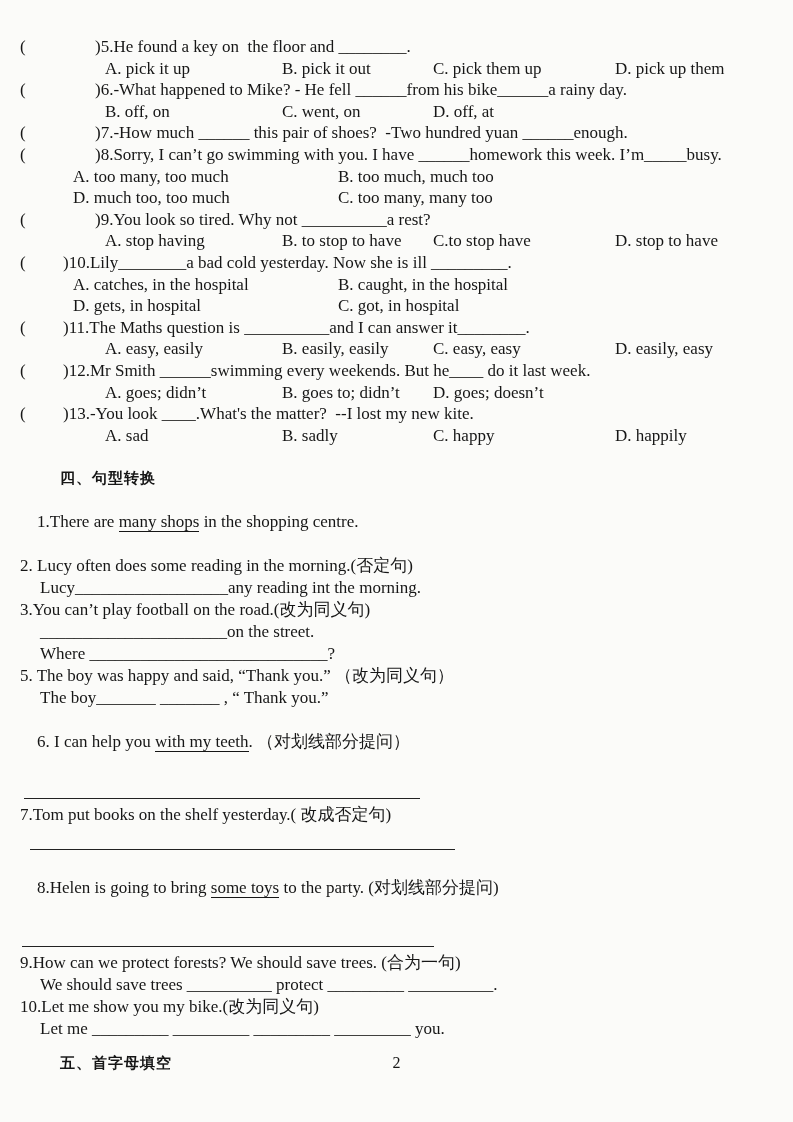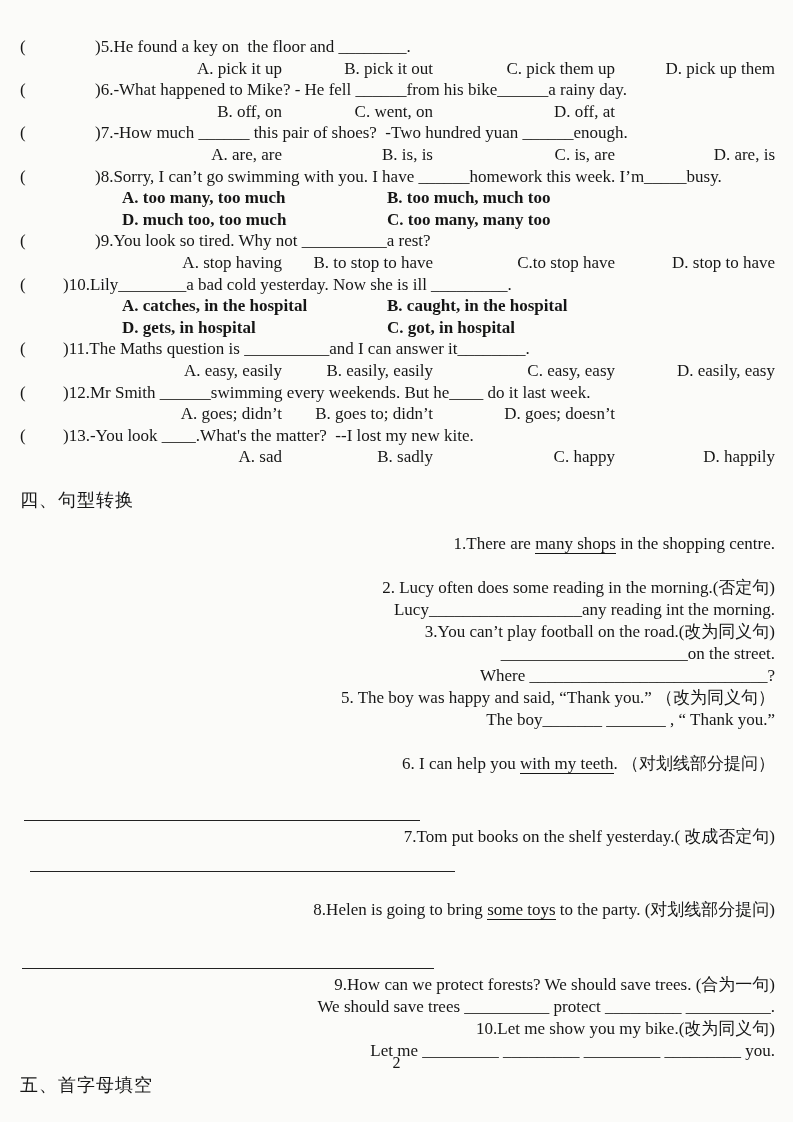--- a/index.html
+++ b/index.html
@@ -12,36 +12,36 @@
     overflow:hidden;
   }
   .page { padding:36px 18px 0 20px; position:relative; height:1086px; box-sizing:border-box; }
 
   
   .mc-stem { display:flex; line-height:21.6px; white-space:pre-wrap; }
   .paren-w { flex:0 0 75px; }
   .paren-n { flex:0 0 43px; }
   .opt4 {
     display:grid; grid-template-columns:177px 151px 182px auto;
-    margin-left:85px; line-height:21.6px; white-space:pre-wrap;text-align:right;
+    margin-left:85px; line-height:21.6px; white-space:pre-wrap;
   }
   .opt2 {
     display:grid; grid-template-columns:265px auto;
-    margin-left:102px; line-height:21.6px; white-space:pre-wrap;font-weight:bold;
+    margin-left:53px; line-height:21.6px; white-space:pre-wrap;
   }
 
   
   .sec-heading {
-    font-weight:normal; font-size:18px; line-height:22px;
-    margin-top:21px; letter-spacing:1px;
+    font-weight:bold; font-size:15px; line-height:22px;
+    margin-top:21px; letter-spacing:1px;margin-left:40px;
   }
   #sec5-heading { margin-top:12px; }
 
   
-  .s4line { line-height:22px; white-space:pre-wrap;text-align:right; }
+  .s4line { line-height:22px; white-space:pre-wrap; }
   .cont { padding-left:20px; }
   .us { border-bottom:1.2px solid #161616; }
 
   
   .answer-line { border-bottom:1.4px solid #222; height:16px; margin-bottom:5px; }
   .al-6 { width:396px; margin-left:4px; margin-top:7px; }
   .al-7 { width:425px; margin-left:10px; margin-top:7px; }
   .al-8 { width:412px; margin-left:2px; margin-top:9px; }
 
   .page-number {
@@ -68,26 +68,20 @@
     <span class="paren-w">(</span><span>)6.-What happened to Mike? - He fell ______from his bike______a rainy day.</span>
   </div>
   <div class="opt4">
     <span>B. off, on</span>
     <span>C. went, on</span>
     <span>D. off, at</span>
   </div>
 
   <div class="mc-stem">
     <span class="paren-w">(</span><span>)7.-How much ______ this pair of shoes?  -Two hundred yuan ______enough.</span>
-  </div>
-  <div class="opt4">
-    <span>A. are, are</span>
-    <span>B. is, is</span>
-    <span>C. is, are</span>
-    <span>D. are, is</span>
   </div>
 
   <div class="mc-stem">
     <span class="paren-w">(</span><span>)8.Sorry, I can’t go swimming with you. I have ______homework this week. I’m_____busy.</span>
   </div>
   <div class="opt2">
     <span>A. too many, too much</span>
     <span>B. too much, much too</span>
   </div>
   <div class="opt2">

